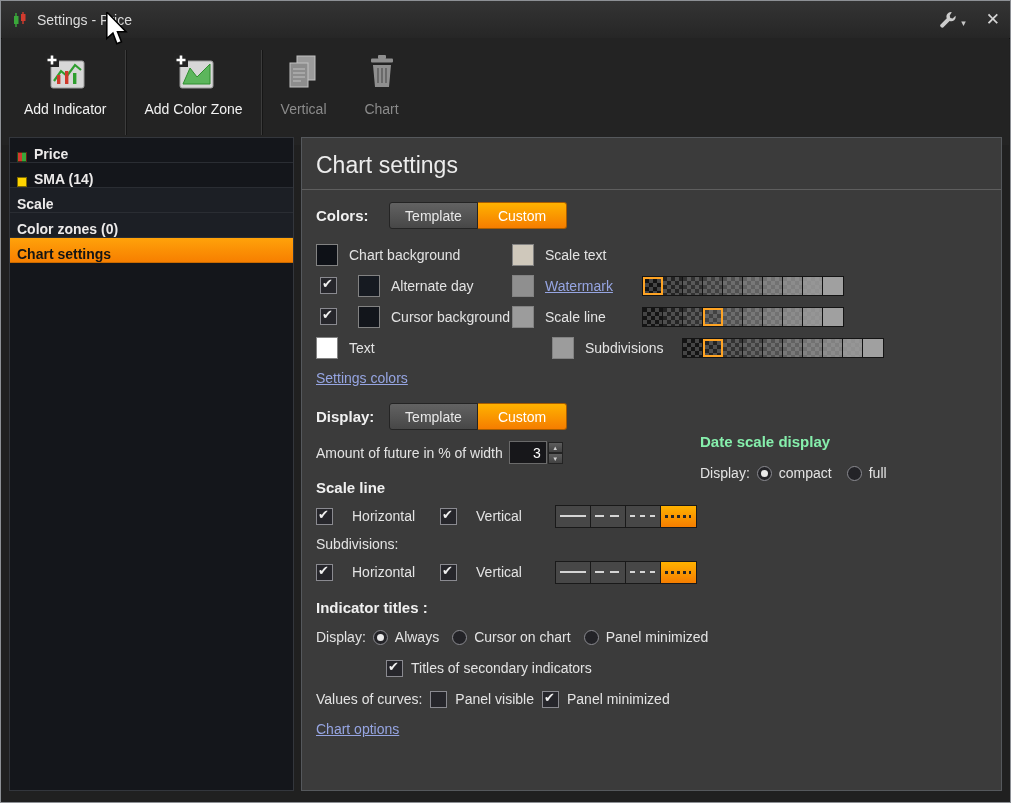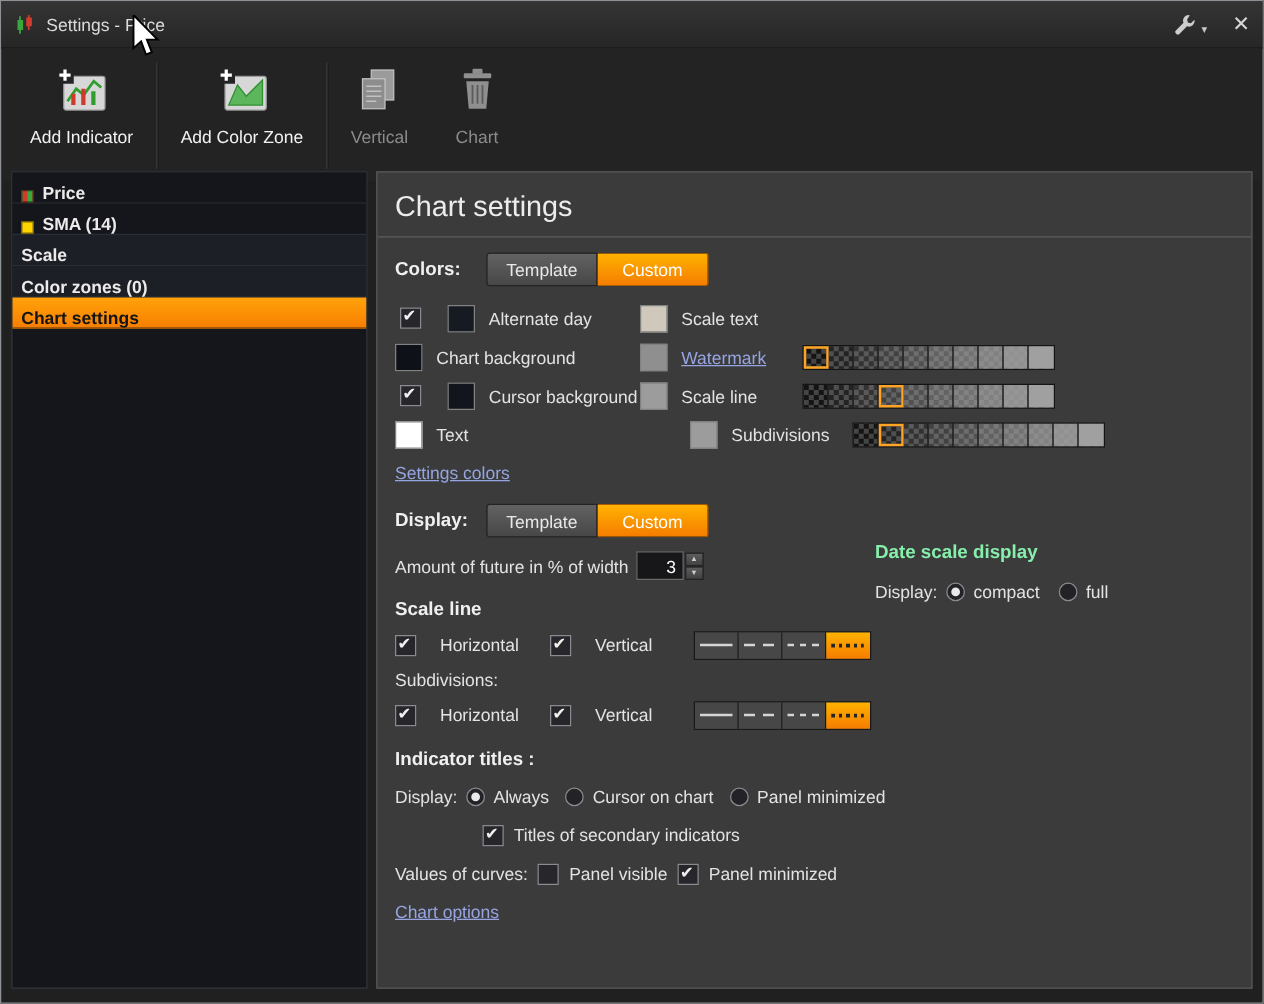--- a/index.html
+++ b/index.html
@@ -192,28 +192,28 @@
     <div class="sec-row">
       <span class="sec-label">Colors:</span>
       <div class="modebtns">
         <span class="mbtn">Template</span>
         <span class="mbtn on">Custom</span>
       </div>
     </div>
 
     <div class="colorgrid">
       <div class="cg-left">
+        <div class="crow">
+          <span class="swatch" style="background: rgb(14, 17, 23);"></span>
+          <span class="clabel">Chart background</span>
+        </div>
         <div class="crow hascb">
           <span class="cb on"></span>
           <span class="swatch" style="background: rgb(22, 26, 33);"></span>
           <span class="clabel">Alternate day</span>
-        </div>
-        <div class="crow">
-          <span class="swatch" style="background: rgb(14, 17, 23);"></span>
-          <span class="clabel">Chart background</span>
         </div>
         <div class="crow hascb">
           <span class="cb on"></span>
           <span class="swatch" style="background: rgb(18, 21, 27);"></span>
           <span class="clabel">Cursor background</span>
         </div>
         <div class="crow">
           <span class="swatch" style="background: rgb(255, 255, 255);"></span>
           <span class="clabel">Text</span>
         </div>

